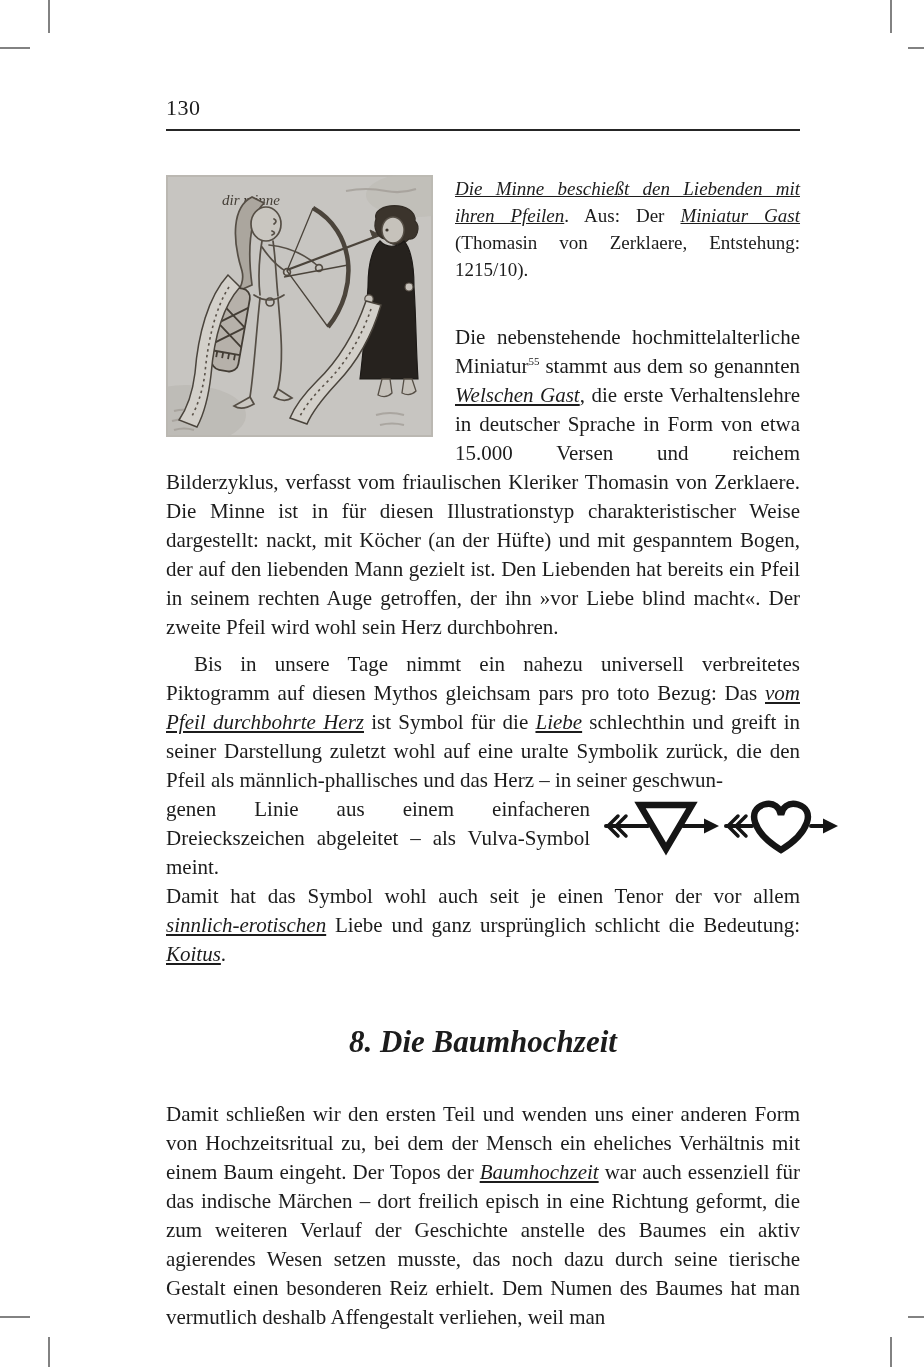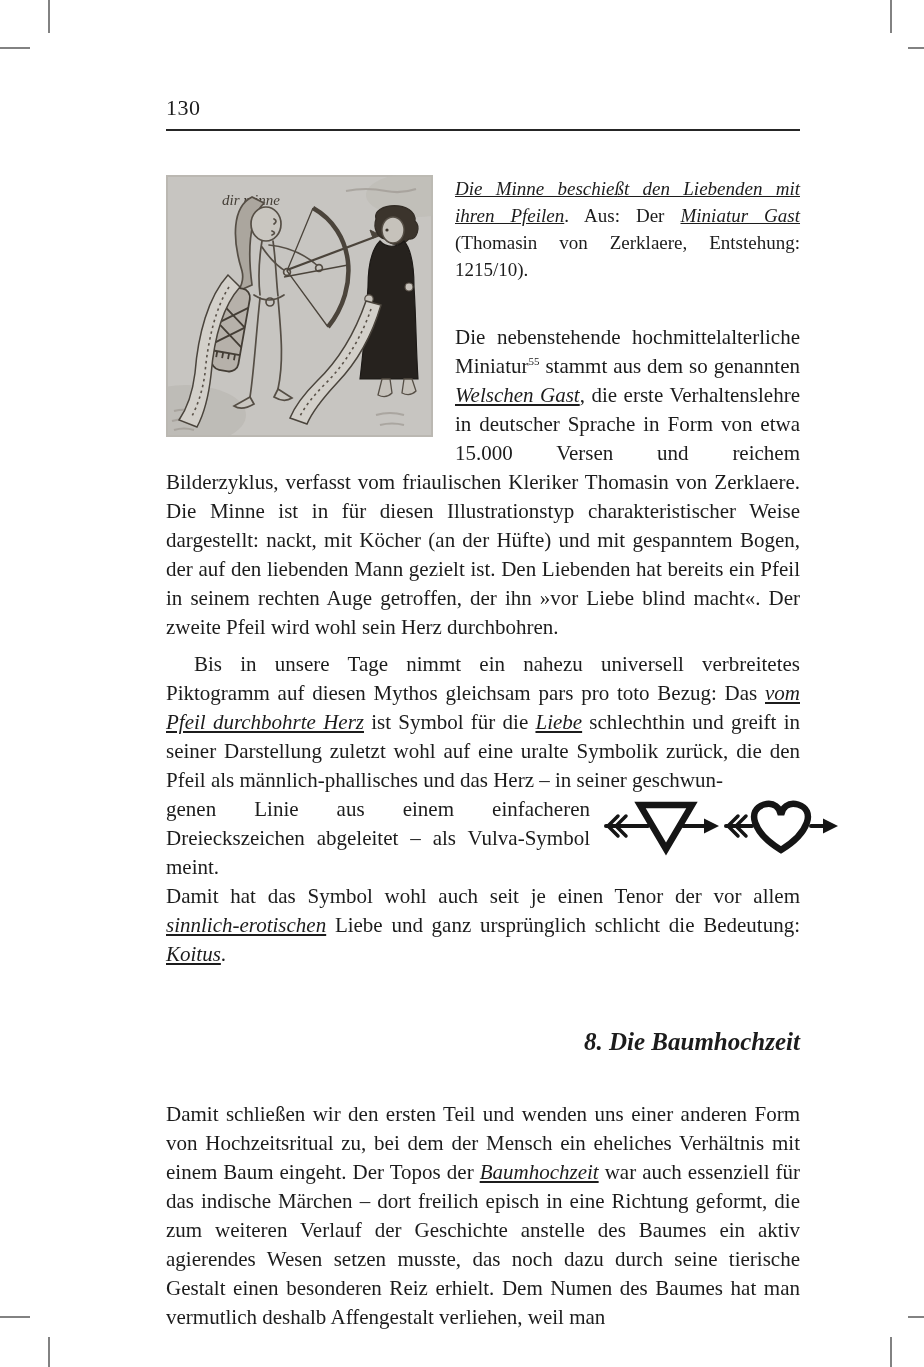--- a/index.html
+++ b/index.html
@@ -29,21 +29,21 @@
   sup{font-size:11px;line-height:0;}
 
   .p-first{margin-top:40px;}
   .p-indent{text-indent:28px;margin-top:8px;}
 
   .narrowrow{display:flex;align-items:flex-start;}
   .narrowtext{width:424px;flex:0 0 auto;}
   .syms{flex:1;display:flex;justify-content:space-evenly;align-items:center;padding-left:14px;}
   .sym svg{display:block;}
 
-  .heading{clear:both;text-align:right;font-size:25px;font-weight:bold;font-style:italic;
+  .heading{clear:both;text-align:center;font-size:31px;font-weight:bold;font-style:italic;
     margin:58px 0 44px 0;text-indent:0;}
 </style>
 </head>
 <body>
 
 <div class="crop" style="left:48px;top:0;width:1.5px;height:33px"></div>
 <div class="crop" style="left:890px;top:0;width:1.5px;height:33px"></div>
 <div class="crop" style="left:0;top:47px;width:30px;height:2px"></div>
 <div class="crop" style="left:908px;top:47px;width:16px;height:2px"></div>
 <div class="crop" style="left:0;top:1316px;width:30px;height:2px"></div>

